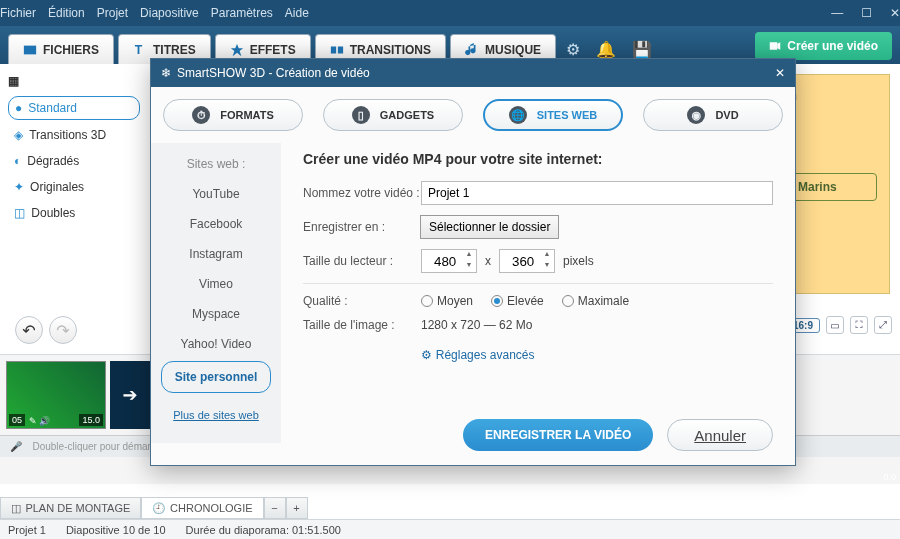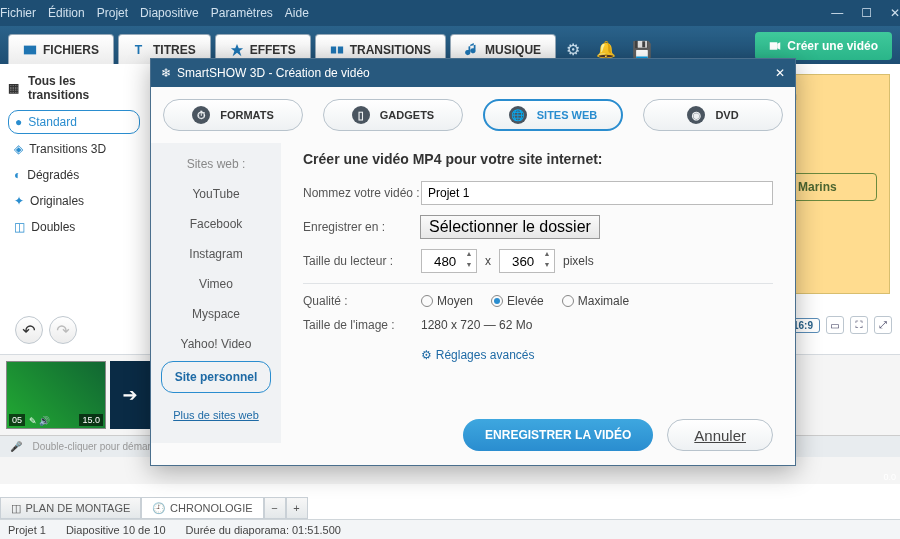--- a/index.html
+++ b/index.html
@@ -65,21 +65,21 @@
 
 .mform { flex: 1; padding: 8px 22px; font-size: 12px; color: #444; }
 .mform h3 { font-size: 14px; margin-bottom: 14px; color: #333; }
 .frow { display: flex; align-items: center; margin-bottom: 10px; }
 .frow .lbl { width: 118px; color: #555; }
 .frow input[type=text] { flex: 1; height: 24px; border: 1px solid #bbb; padding: 0 6px; font-size: 12px; }
 .frow .small-in { width: 56px; height: 24px; border: 1px solid #bbb; text-align: left; padding: 0 12px; }
 .frow .spinwrap { position: relative; }
 .frow .spin { position: absolute; right: 1px; top: 1px; width: 14px; height: 22px; display: flex; flex-direction: column; }
 .frow .spin b { flex: 1; font-size: 7px; text-align: center; color: #666; }
-.btn-sel { height: 24px; border: 1px solid #999; background: linear-gradient(#fafafa,#e7e7e7); padding: 0 8px; font-size: 16px; margin-left: -1px; }
+.btn-sel { height: 24px; border: 1px solid #999; background: linear-gradient(#fafafa,#e7e7e7); padding: 0 8px; font-size: 12px; margin-left: -1px; }
 hr { border: none; border-top: 1px solid #e0e3e6; margin: 6px 0 10px; }
 .radio { display: inline-flex; align-items: center; gap: 4px; margin-right: 18px; }
 .radio .dot { width: 12px; height: 12px; border: 1px solid #888; border-radius: 50%; display: inline-flex; align-items: center; justify-content: center; }
 .radio.checked .dot::after { content: ""; width: 6px; height: 6px; background: #2a8dcf; border-radius: 50%; }
 .adv { color: #1e6aa5; display: inline-flex; align-items: center; gap: 4px; margin-top: 6px; }
 .modal-footer { position: absolute; bottom: 14px; right: 22px; display: flex; gap: 14px; }
 .btn-primary { background: linear-gradient(#3ea7df,#2a8dcf); color: #fff; border: none; border-radius: 16px; height: 32px; padding: 0 22px; font-size: 12px; font-weight: bold; }
 .btn-secondary { background: linear-gradient(#fff,#eef1f3); color: #444; border: 1px solid #b8c3cc; border-radius: 16px; height: 32px; padding: 0 26px; font-size: 15px; text-decoration: underline; }
 </style>
 </head>
@@ -140,21 +140,20 @@
         <polygon fill="#fff" points="11,5 15,3 15,13 11,11"></polygon>
       </svg>
     <span>Créer une vidéo</span>
   </button>
 </div>
 
 <div class="workspace">
   <div class="sidebar-left">
     <div class="hdr">
         <span class="ico">▦</span>
-        <span>Tous les transitions</span>
       </div>
     <div class="item active">
         <span style="color:#2a8dcf">●</span>
         <span>Standard</span>
       </div>
     <div class="item">
         <span style="color:#2a8dcf">◈</span>
         <span>Transitions 3D</span>
       </div>
     <div class="item">

